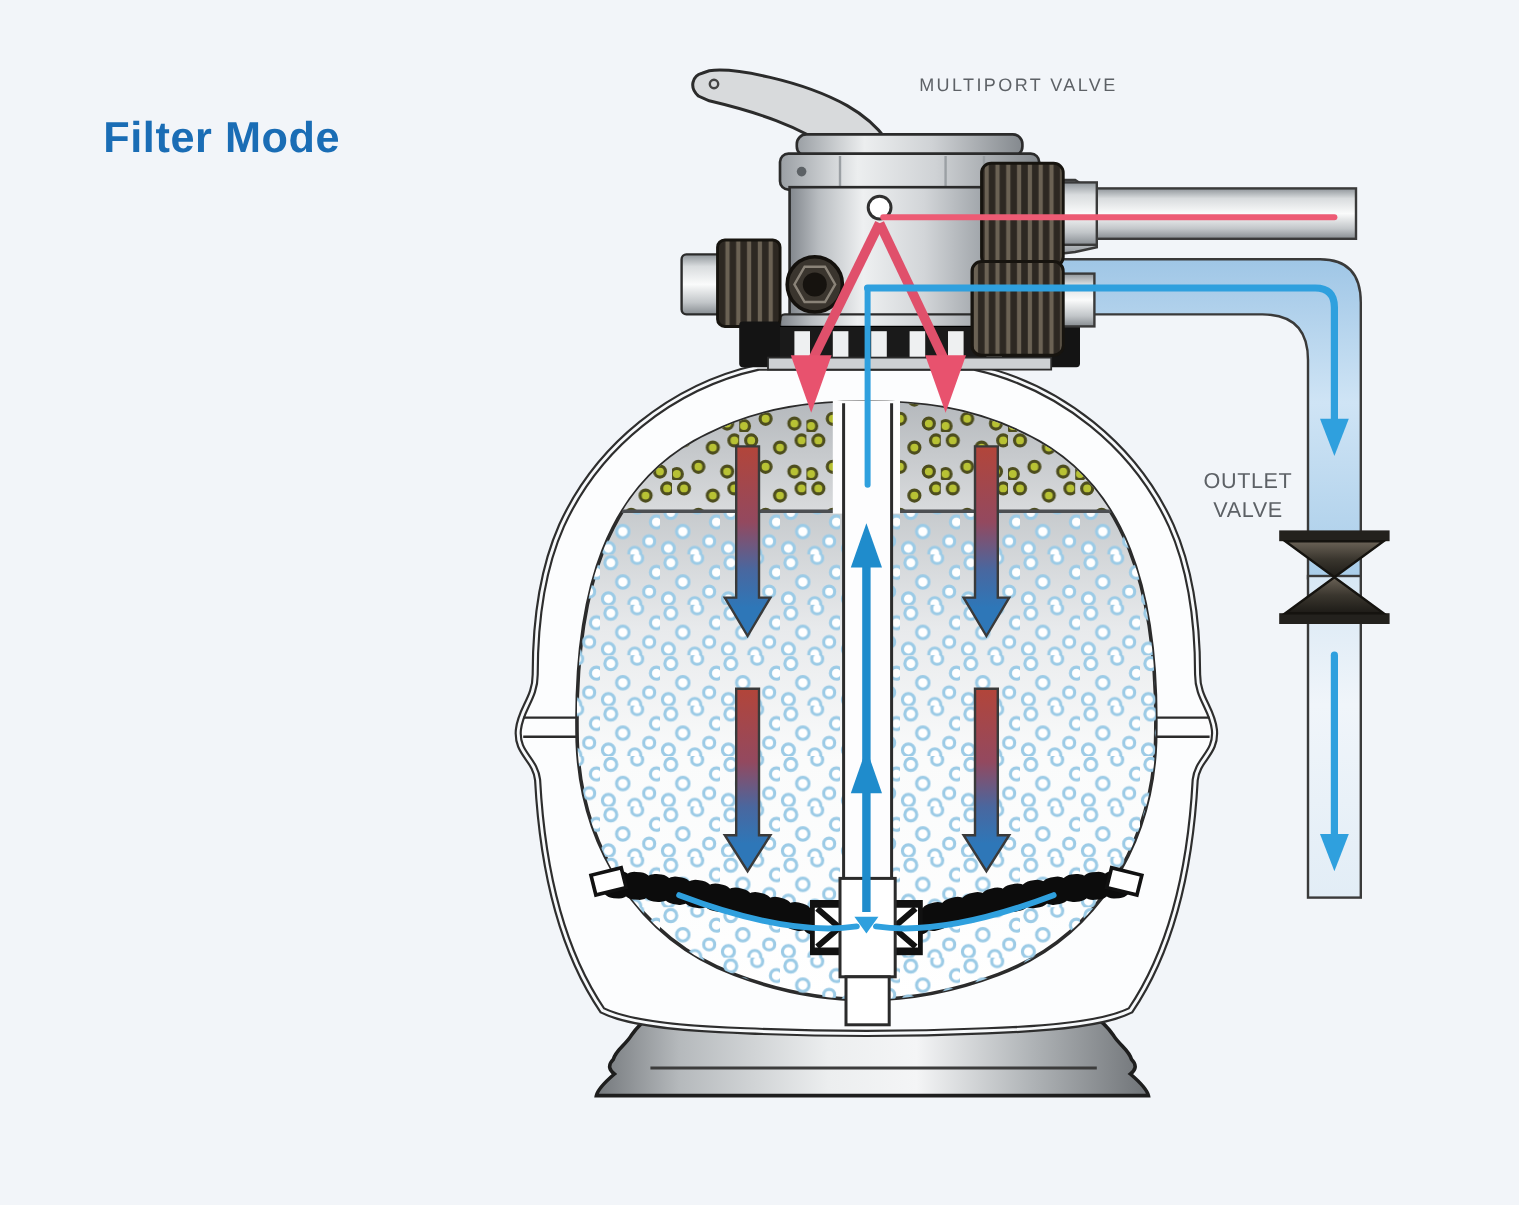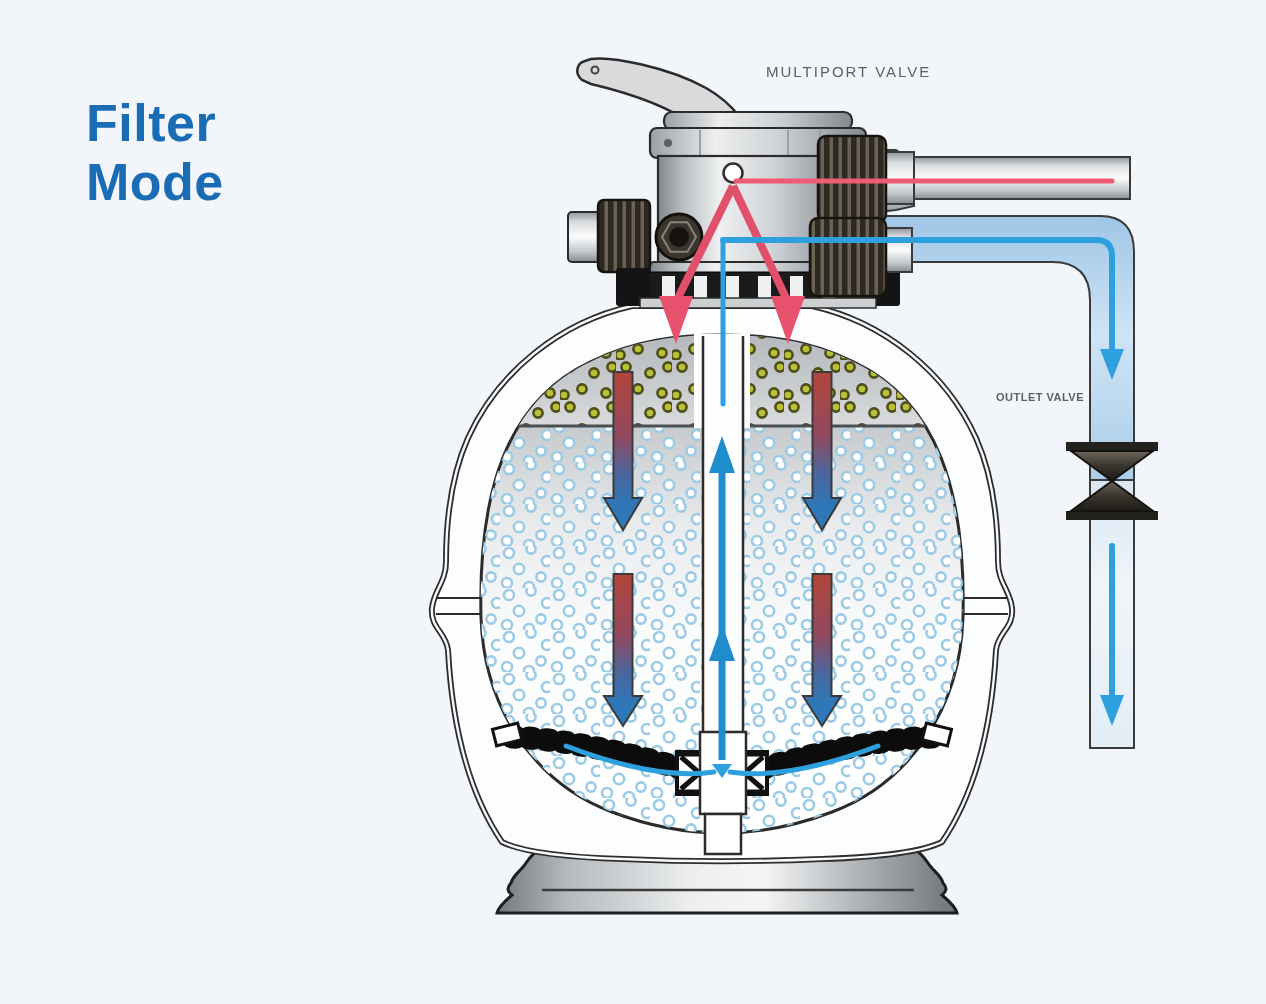--- a/index.html
+++ b/index.html
@@ -1,24 +1,24 @@
 <!DOCTYPE html>
 <html><head>
 <meta charset="utf-8">
 <style>
   html,body{margin:0;padding:0;background:#f2f5f9;}
   .stage{position:relative;width:1266px;height:1004px;background:#f2f5f9;
          font-family:"Liberation Sans",sans-serif;overflow:hidden;}
   .stage svg{position:absolute;left:0;top:0;}
-  .title{position:absolute;left:86px;top:94px;width:210px;font-size:52px;
+  .title{position:absolute;left:86px;top:94px;width:210px;font-size:36px;
          font-weight:bold;color:#1a6db5;line-height:1.14;letter-spacing:.5px;}
   .lbl{position:absolute;color:#5d6166;}
   .multiport{left:766px;top:63px;font-size:15px;letter-spacing:2px;}
-  .outlet{left:994px;top:390px;width:92px;font-size:11px;letter-spacing:.5px;
-          line-height:1.32;text-align:center;font-weight:bold;}
+  .outlet{left:994px;top:390px;width:92px;font-size:18px;letter-spacing:.5px;
+          line-height:1.32;text-align:center;}
 </style>
 </head>
 <body>
 
 <div class="stage">
 
 <svg width="1266" height="1004" viewBox="0 0 1266 1004">
   <defs>
     <linearGradient id="bodyGrad" x1="0" y1="0" x2="1" y2="0">
       <stop offset="0" stop-color="#82878d"></stop>

